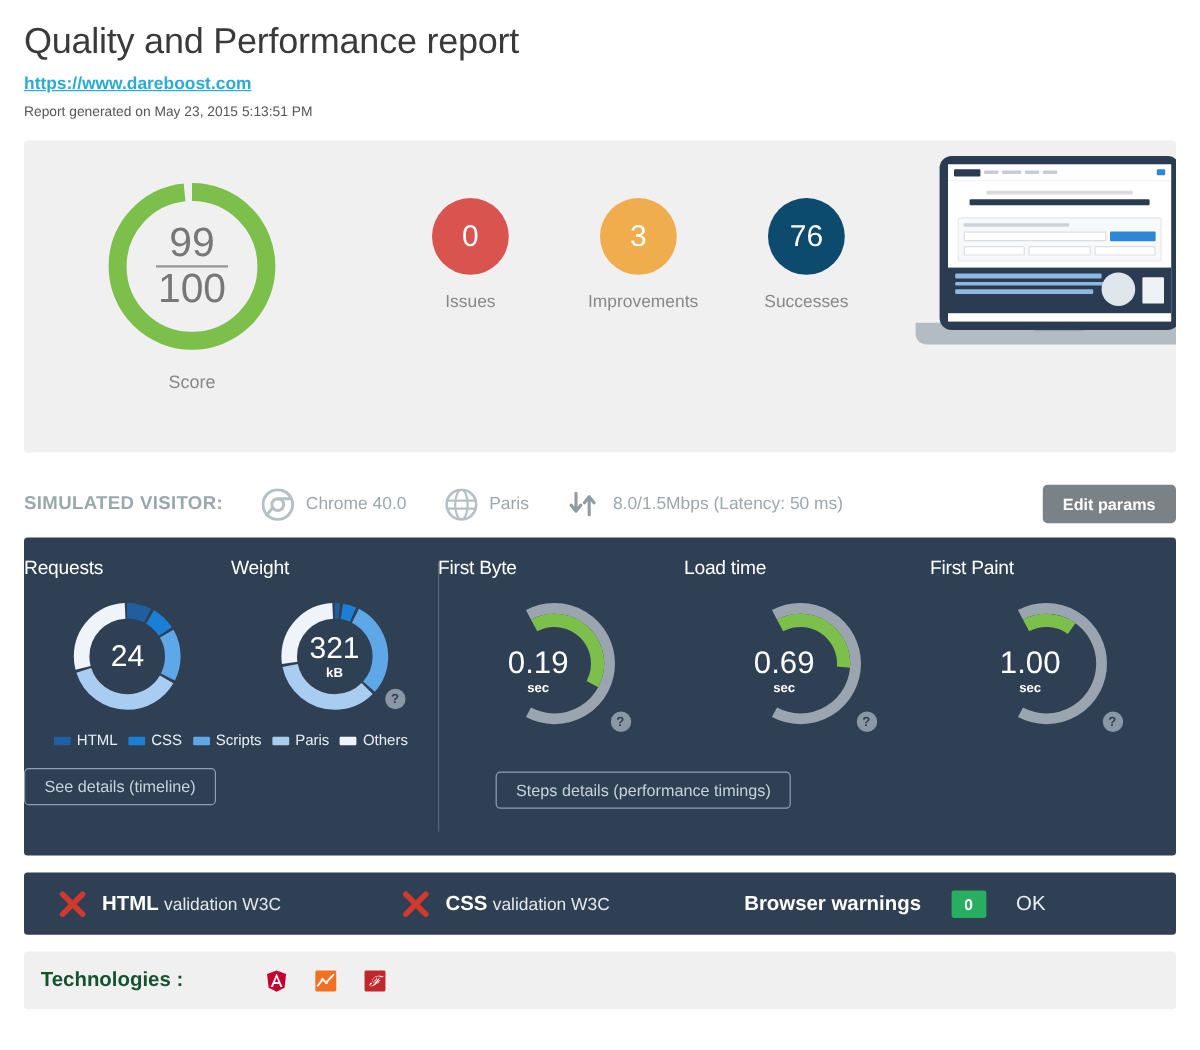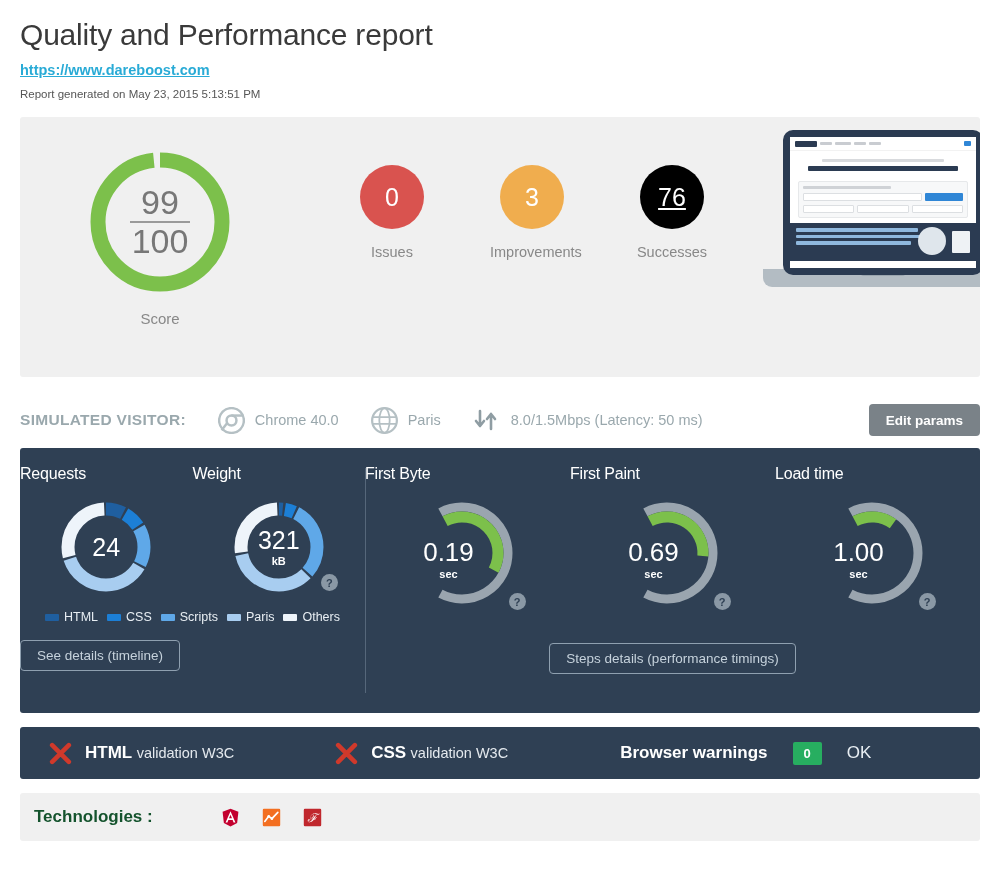--- a/index.html
+++ b/index.html
@@ -155,21 +155,21 @@
   .btn-row-left { display:flex; justify-content:flex-start; margin-top:16px; }
 
   .gauges-row { display:flex; margin-top:8px; }
   .gauge-cell { flex:1; position:relative; height:150px; }
   .gauge-wrap { position:relative; width:112px; height:125px; margin:0 auto; }
   .gauge-label {
     position:absolute; left:-2px; top:48px; width:78px; text-align:center; color:#fff;
   }
   .g-num { font-size:26px; line-height:1; font-weight:400;}
   .g-unit { font-size:11px; font-weight:bold; margin-top:3px;}
-  .btn-row-right { display:flex; justify-content:center; margin-top:2px; }
+  .btn-row-right { display:flex; margin-top:2px;padding-left:48px; }
 
   
   .valbar {
     margin:14px 20px 0 20px; height:52px;
     background:#2f4054; border-radius:3px;
     display:flex; align-items:center; color:#fff; position:relative;
   }
   .val-item { display:flex; align-items:center; gap:12px; }
   .val-item.first { margin-left:28px; }
   .val-item.second { margin-left:100px; }
@@ -226,21 +226,21 @@
       </div>
       <div class="stat-label">Issues</div>
     </div>
     <div class="stat">
       <div class="stat-circle" style="background: rgb(240, 173, 78);">
         <span>3</span>
       </div>
       <div class="stat-label">Improvements</div>
     </div>
     <div class="stat">
-      <div class="stat-circle" style="background: #000000; text-decoration: underline;">
+      <div class="stat-circle" style="background: #0c4a6e;">
         <span>76</span>
       </div>
       <div class="stat-label">Successes</div>
     </div>
   </div>
 
   <div class="thumb-wrap">
     <div class="laptop-base"></div>
     <div class="laptop-notch"></div>
     <div class="laptop-body">
@@ -380,22 +380,22 @@
     </div>
 
     <div class="btn-row-left">
       <button class="btn-ghost">See details (timeline)</button>
     </div>
   </div>
 
   <div class="metrics-right">
     <div class="m-heads">
       <div class="m-head">First Byte</div>
+      <div class="m-head">Load time</div>
       <div class="m-head">First Paint</div>
-      <div class="m-head">Load time</div>
     </div>
 
     <div class="gauges-row">
       <div class="gauge-cell">
         <div class="gauge-wrap">
           <svg width="112" height="125" viewBox="0 0 112 125" id="gauge-0">
               <path d="M 28.404308111849037 21.384410728489357 A 46 46 0 1 1 28.404308111849037 102.61558927151064" fill="none" stroke="#9aa5af" stroke-width="9" stroke-linecap="butt"></path>
               <path d="M 33.099023739707945 30.213886657078625 A 36 36 0 0 1 81.69122522720913 79.07823889042145" fill="none" stroke="#7cc04b" stroke-width="11" stroke-linecap="butt"></path>
             </svg>
           <div class="gauge-label">

